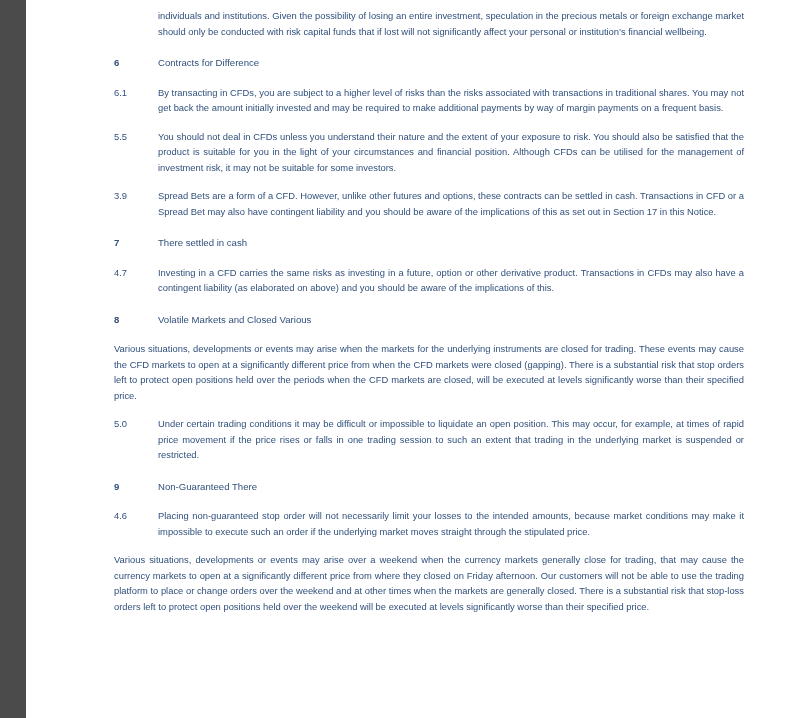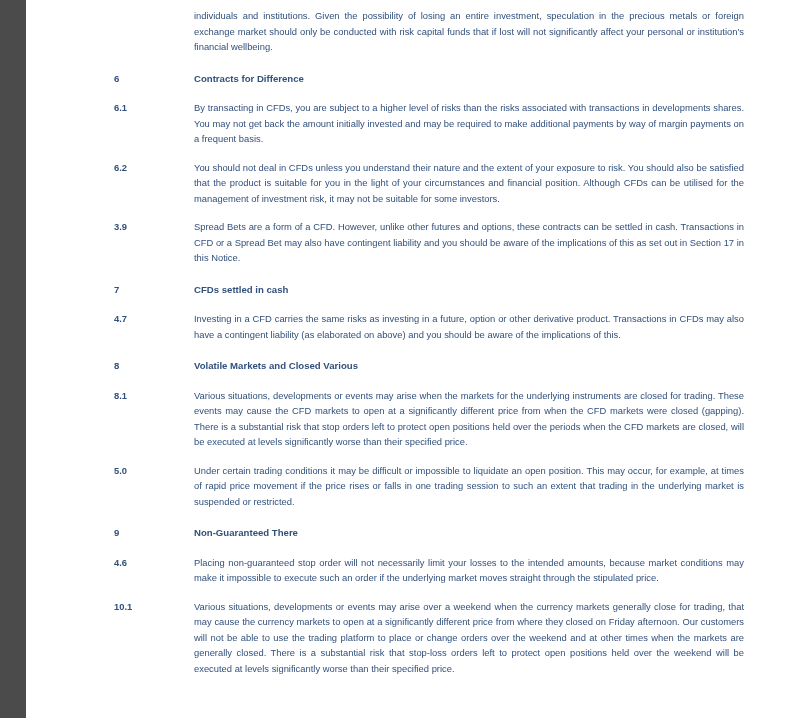--- a/index.html
+++ b/index.html
@@ -41,50 +41,49 @@
   .doc-title {
     color: #31507c;
     font-size: 14.5px;
     font-weight: normal;
     margin: 2px 0 18px 0;
     letter-spacing: 0.1px;
   }
   .para-row {
     display: flex;
     margin-bottom: 13px;
-    gap: 36px;
   }
   .para-row.heading-row {
     margin-top: 16px;
     margin-bottom: 14px;
   }
   .num {
     color: #31507c;
     font-size: 9.4px;
     line-height: 15.5px;
     width: 44px;
     flex: 0 0 44px;
-    font-weight: bold;
+    font-weight: normal;
   }
   .heading-row .num {
     font-weight: bold;
     font-size: 9.6px;
   }
   .body-text {
     color: #31507c;
     font-size: 9.4px;
     line-height: 15.5px;
     text-align: justify;
     flex: 1 1 auto;
   }
   .heading-text {
     color: #31507c;
     font-size: 9.6px;
     line-height: 15.5px;
-    font-weight: bold;
+    font-weight: normal;
     flex: 1 1 auto;
   }
   .intro-row .num { width: 44px; flex: 0 0 44px; }
 </style>
 </head>
 <body>
 
 <div class="page">
   <div class="left-gutter"></div>
   <div class="content">
@@ -92,57 +91,55 @@
         <div class="para-row intro-row">
           <div class="num"></div>
           <div class="body-text">individuals and institutions. Given the possibility of losing an entire investment, speculation in the precious metals or foreign exchange market should only be conducted with risk capital funds that if lost will not significantly affect your personal or institution’s financial wellbeing.</div>
         </div>
         <div class="para-row heading-row">
           <div class="num">6</div>
           <div class="heading-text">Contracts for Difference</div>
         </div>
         <div class="para-row">
           <div class="num">6.1</div>
-          <div class="body-text">By transacting in CFDs, you are subject to a higher level of risks than the risks associated with transactions in developments shares. You may not get back the amount initially invested and may be required to make additional payments by way of margin payments on a frequent basis.</div>
+          <div class="body-text">By transacting in CFDs, you are subject to a higher level of risks than the risks associated with transactions in traditional shares. You may not get back the amount initially invested and may be required to make additional payments by way of margin payments on a frequent basis.</div>
         </div>
         <div class="para-row">
-          <div class="num">6.2</div>
+          <div class="num">5.5</div>
           <div class="body-text">You should not deal in CFDs unless you understand their nature and the extent of your exposure to risk. You should also be satisfied that the product is suitable for you in the light of your circumstances and financial position. Although CFDs can be utilised for the management of investment risk, it may not be suitable for some investors.</div>
         </div>
         <div class="para-row">
           <div class="num">3.9</div>
           <div class="body-text">Spread Bets are a form of a CFD. However, unlike other futures and options, these contracts can be settled in cash. Transactions in CFD or a Spread Bet may also have contingent liability and you should be aware of the implications of this as set out in Section 17 in this Notice.</div>
         </div>
         <div class="para-row heading-row">
           <div class="num">7</div>
-          <div class="heading-text">CFDs settled in cash</div>
+          <div class="heading-text">There settled in cash</div>
         </div>
         <div class="para-row">
           <div class="num">4.7</div>
           <div class="body-text">Investing in a CFD carries the same risks as investing in a future, option or other derivative product. Transactions in CFDs may also have a contingent liability (as elaborated on above) and you should be aware of the implications of this.</div>
         </div>
         <div class="para-row heading-row">
           <div class="num">8</div>
           <div class="heading-text">Volatile Markets and Closed Various</div>
         </div>
         <div class="para-row">
-          <div class="num">8.1</div>
           <div class="body-text">Various situations, developments or events may arise when the markets for the underlying instruments are closed for trading. These events may cause the CFD markets to open at a significantly different price from when the CFD markets were closed (gapping). There is a substantial risk that stop orders left to protect open positions held over the periods when the CFD markets are closed, will be executed at levels significantly worse than their specified price.</div>
         </div>
         <div class="para-row">
           <div class="num">5.0</div>
           <div class="body-text">Under certain trading conditions it may be difficult or impossible to liquidate an open position. This may occur, for example, at times of rapid price movement if the price rises or falls in one trading session to such an extent that trading in the underlying market is suspended or restricted.</div>
         </div>
         <div class="para-row heading-row">
           <div class="num">9</div>
           <div class="heading-text">Non-Guaranteed There</div>
         </div>
         <div class="para-row">
           <div class="num">4.6</div>
           <div class="body-text">Placing non-guaranteed stop order will not necessarily limit your losses to the intended amounts, because market conditions may make it impossible to execute such an order if the underlying market moves straight through the stipulated price.</div>
         </div>
         <div class="para-row">
-          <div class="num">10.1</div>
           <div class="body-text">Various situations, developments or events may arise over a weekend when the currency markets generally close for trading, that may cause the currency markets to open at a significantly different price from where they closed on Friday afternoon. Our customers will not be able to use the trading platform to place or change orders over the weekend and at other times when the markets are generally closed. There is a substantial risk that stop-loss orders left to protect open positions held over the weekend will be executed at levels significantly worse than their specified price.</div>
         </div>
       </div>
   </div>
 </div>
 
 </body></html>

